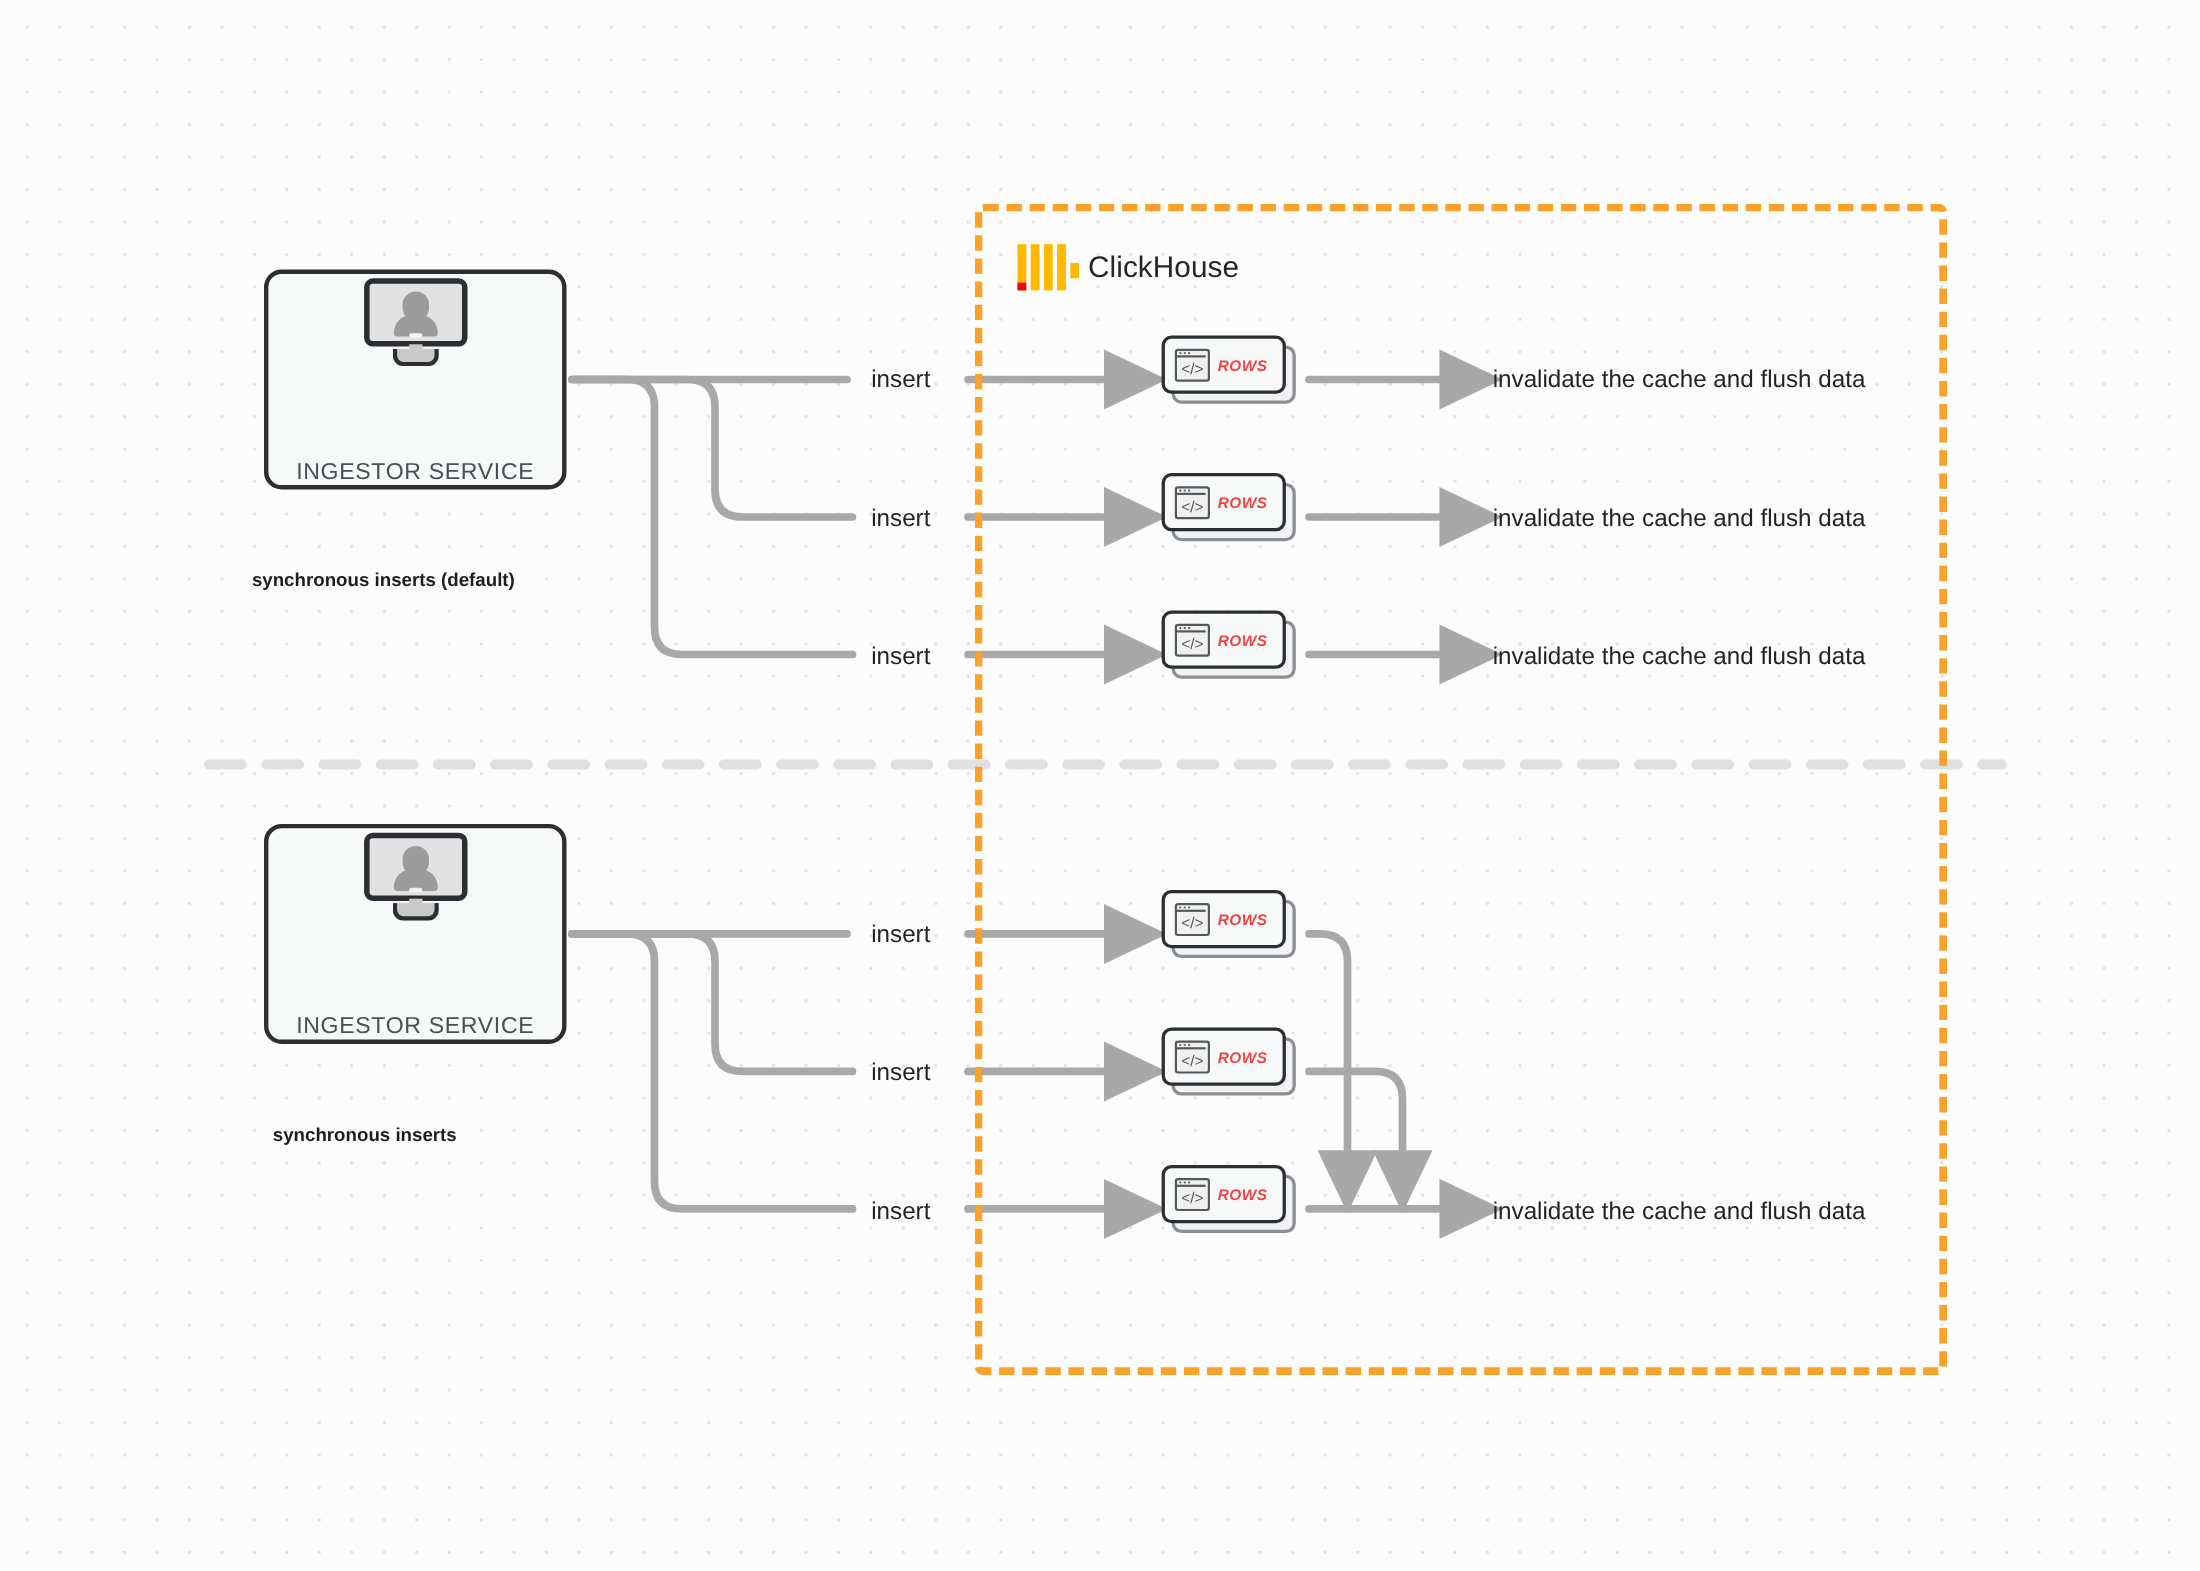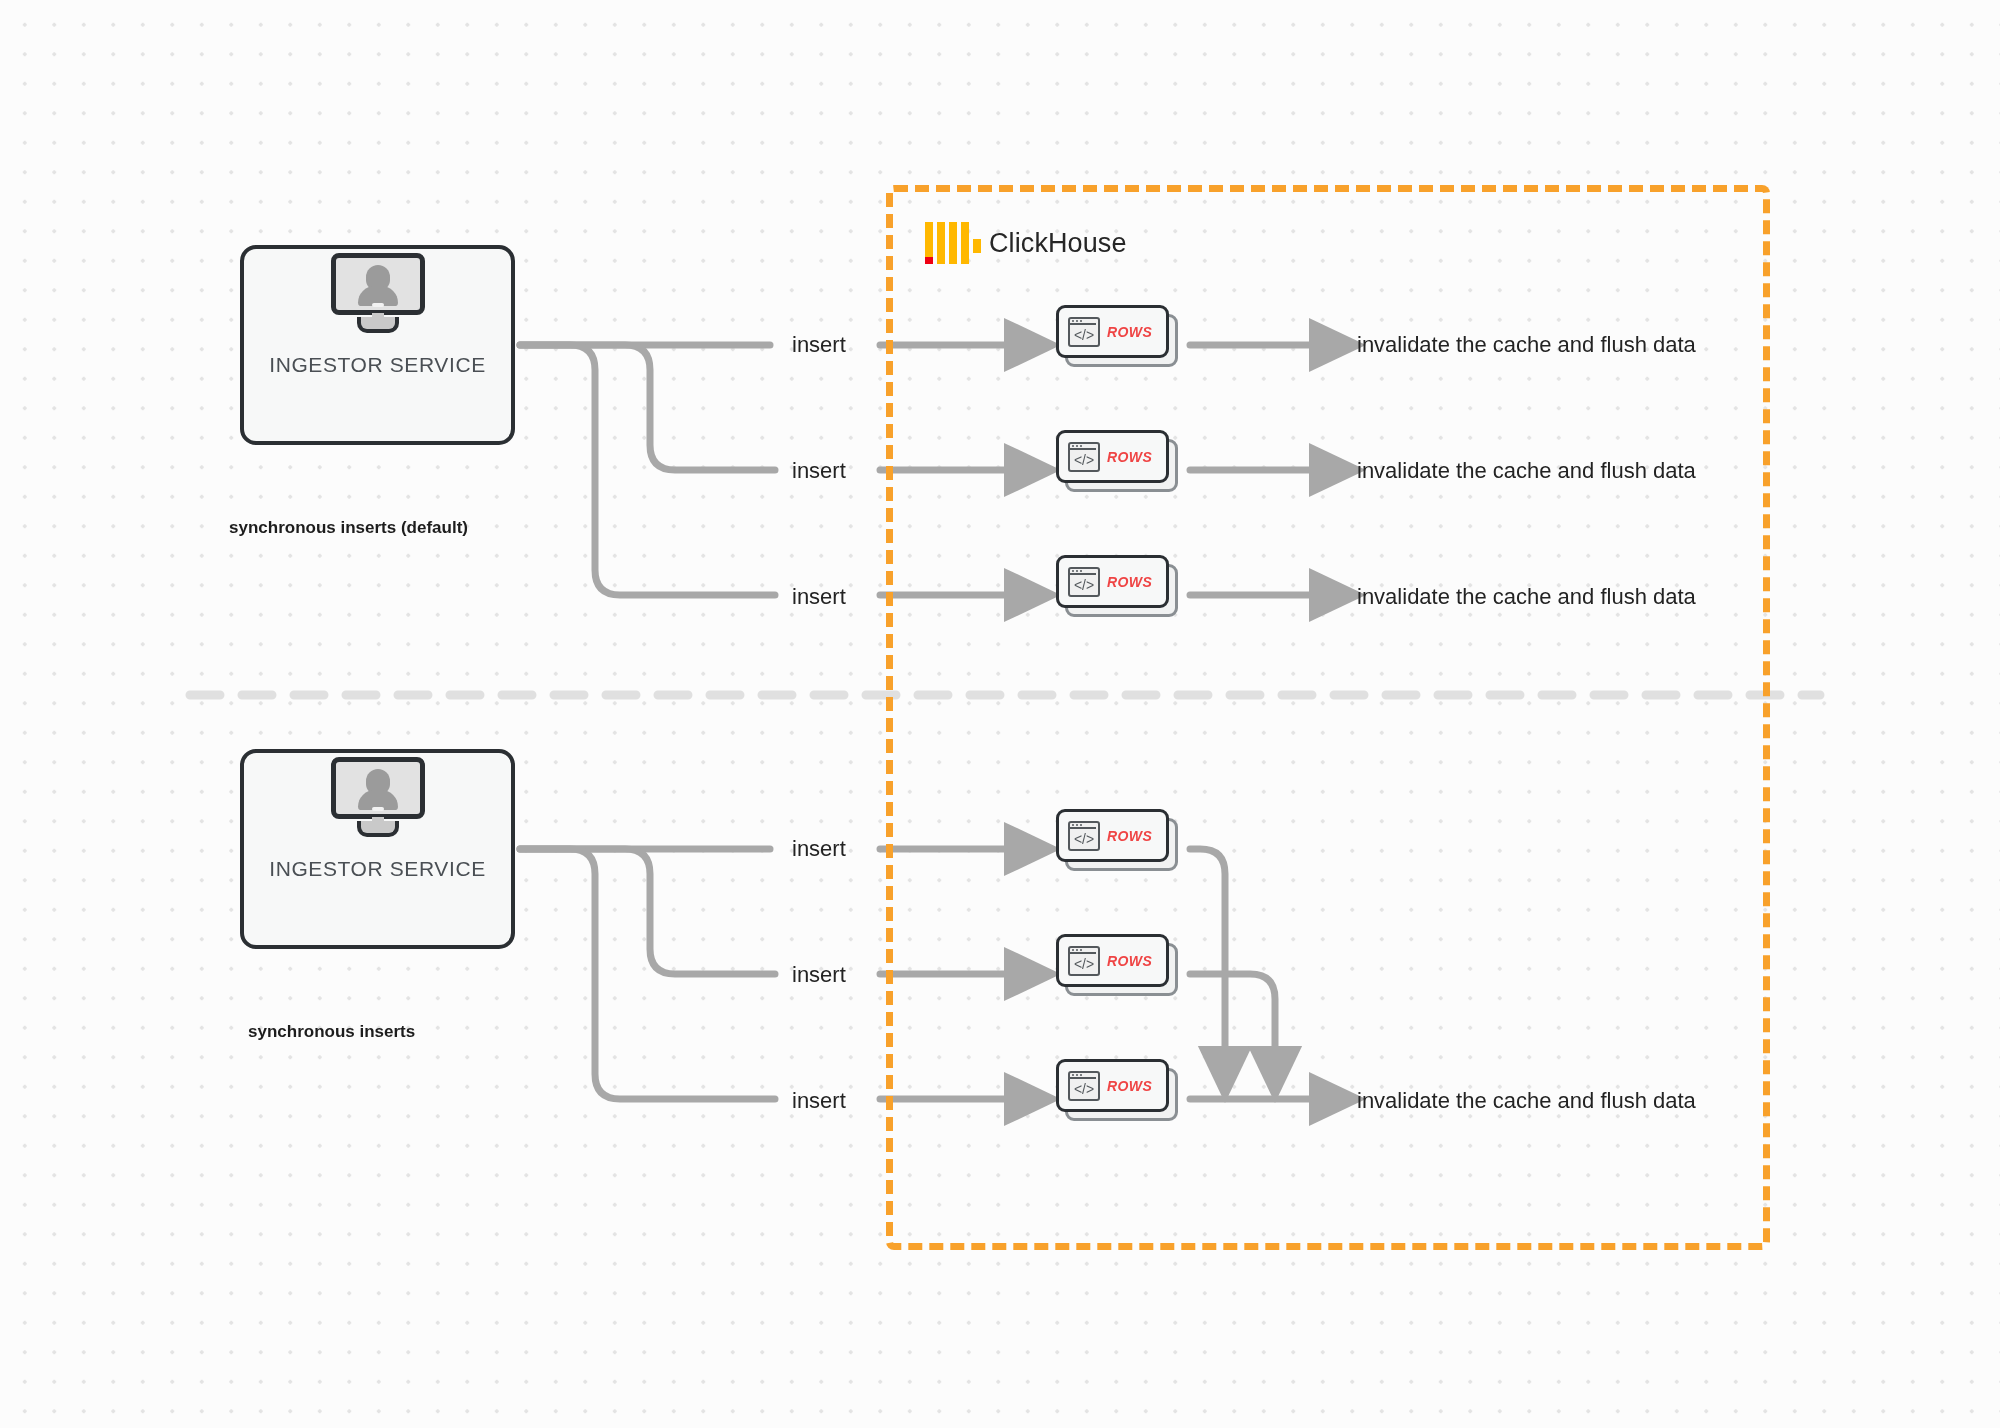--- a/index.html
+++ b/index.html
@@ -83,21 +83,21 @@
     position: absolute;
     width: 275px;
     height: 200px;
     border: 4px solid #2b2f33;
     border-radius: 16px;
     background: #f7f8f8;
     box-sizing: border-box;
     display: flex;
     flex-direction: column;
     align-items: center;
-    justify-content: flex-start;
+    justify-content: space-between;
   }
   .monitor {
     width: 94px;
     height: 82px;
     position: relative;
     margin-top: 4px;
   }
   .monitor .screen {
     position: absolute;
     left: 0; top: 0;

